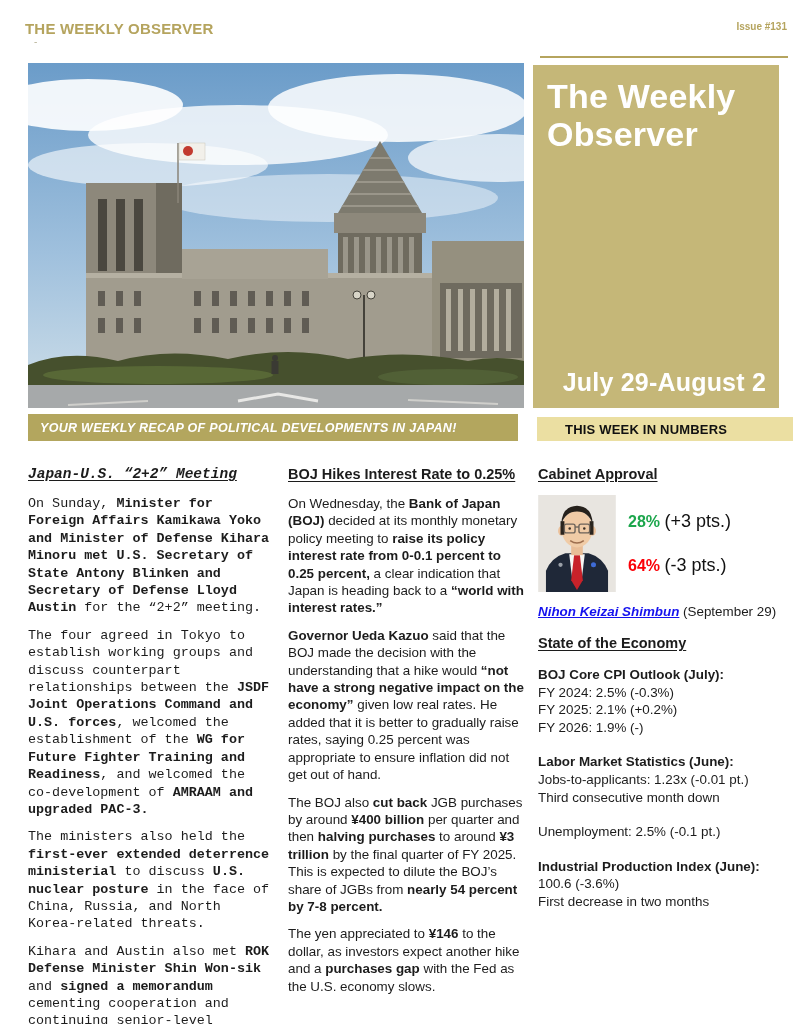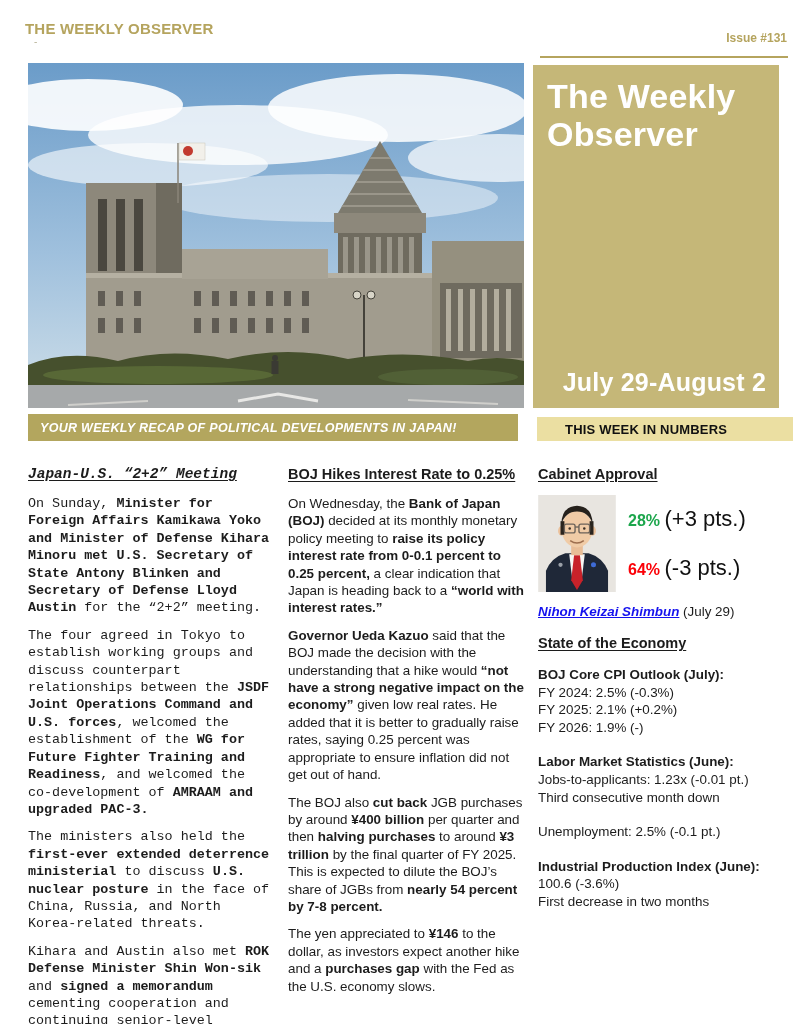--- a/index.html
+++ b/index.html
@@ -2,21 +2,21 @@
 <html><head>
 <meta charset="utf-8">
 <style>
   html,body{margin:0;padding:0;background:#ffffff;}
   .page{position:relative;width:793px;height:1024px;background:#fff;
         font-family:"Liberation Sans",sans-serif;color:#1c1c1c;overflow:hidden;}
 
   
   .brand{position:absolute;left:25px;top:20px;font-size:15px;font-weight:bold;
          letter-spacing:.2px;color:#b5a45e;}
-  .issue{position:absolute;right:6px;top:21px;font-size:12px;font-weight:bold;color:#b5a45e;margin-top:10px;}
+  .issue{position:absolute;right:6px;top:21px;font-size:10px;font-weight:bold;color:#b5a45e;}
   .brand-dash{position:absolute;left:34px;top:36px;font-size:10px;color:#b9b49a;}
   .header-rule{position:absolute;left:540px;top:56px;width:248px;height:2px;background:#b5a45e;}
 
   
   .hero-photo{position:absolute;left:28px;top:63px;width:496px;height:345px;display:block;}
   .masthead{position:absolute;left:533px;top:65px;width:246px;height:343px;background:#c5b778;}
   .masthead-title{position:absolute;left:14px;top:12px;font-size:34px;line-height:38px;
                   font-weight:bold;color:#ffffff;letter-spacing:.2px;}
   .masthead-date{position:absolute;right:13px;bottom:11px;font-size:25px;font-weight:bold;
                  color:#ffffff;letter-spacing:.2px;}
@@ -43,21 +43,21 @@
   .b{font-weight:bold;}
 
   
   .approval-row{display:flex;gap:12px;margin:2px 0 12px 0;}
   .portrait{width:78px;height:97px;flex:none;display:block;}
   .approval-stats{display:flex;flex-direction:column;justify-content:center;gap:23px;}
   .stat-line{white-space:nowrap;}
   .pct{font-size:16px;font-weight:bold;}
   .green{color:#1ca64c;}
   .red{color:#fb0007;}
-  .chg{font-size:22px;color:#111;}
+  .chg{font-size:18px;color:#111;}
   .source-line{font-size:13.4px;margin:0 0 16px 0;}
   .source-link{color:#1512ee;font-weight:bold;font-style:italic;text-decoration:underline;}
   .source-suffix{color:#1c1c1c;}
 
   
   .economy-heading{margin-top:2px;margin-bottom:15px;}
   .stat-block{margin-bottom:17px;}
   .stat-text{font-size:13.4px;line-height:17.6px;}
   .stat-title{font-weight:bold;}
 </style>
@@ -246,21 +246,21 @@
           <span class="chg">(+3 pts.)</span>
         </div>
         <div class="stat-line">
           <span class="pct red">64%</span>
           <span class="chg">(-3 pts.)</span>
         </div>
       </div>
     </div>
 
     <p class="source-line">
-      <a href="#" class="source-link">Nihon Keizai Shimbun</a><span class="source-suffix"> (July 29)</span>
+      <a href="#" class="source-link">Nihon Keizai Shimbun</a><span class="source-suffix"> (September 29)</span>
     </p>
 
     <h2 class="col-heading economy-heading">State of the Economy</h2>
 
     <div class="stat-block">
       <div class="stat-text stat-title">BOJ Core CPI Outlook (July):</div>
       <div class="stat-text">FY 2024: 2.5% (-0.3%)</div>
       <div class="stat-text">FY 2025: 2.1% (+0.2%)</div>
       <div class="stat-text">FY 2026: 1.9% (-)</div>
     </div>

